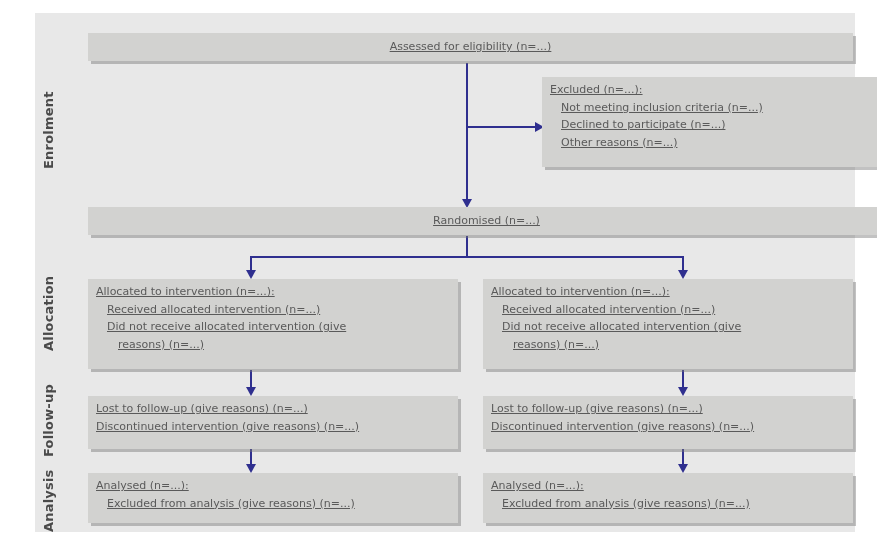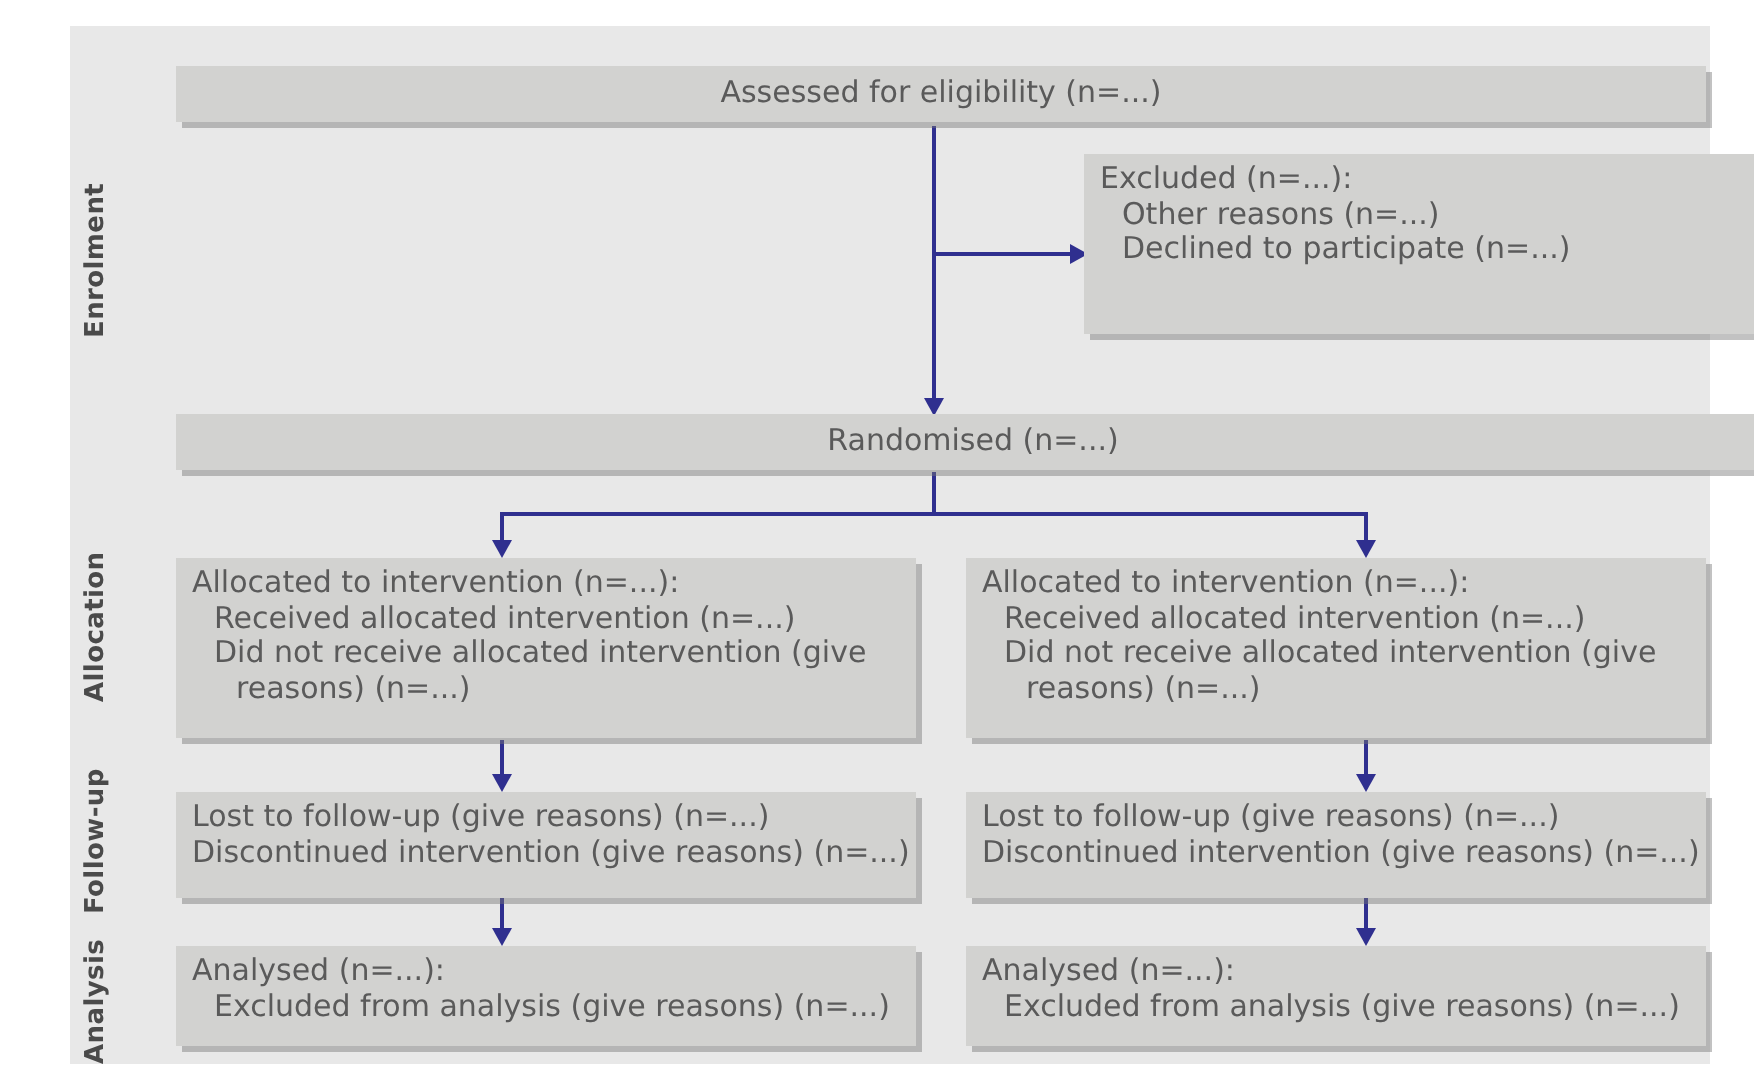--- a/index.html
+++ b/index.html
@@ -48,24 +48,25 @@
     transform: rotate(180deg);
     white-space: nowrap;
   }
 
   
   .box {
     position: absolute;
     background: #d2d2d0;
     box-shadow: 3px 3px 0 0 rgba(120,120,120,0.45);
     color: #5a5a5a;
-    font-size: 15px;
+    font-size: 11px;
     line-height: 17.5px;
     box-sizing: border-box;
     padding: 4px 8px 5px 8px;
+    text-decoration: underline;
   }
   .box.center {
     text-align: center;
     padding-top: 5px;
   }
   .box .ln {
     display: block;
     white-space: nowrap;
   }
   .box .ln.ind  { padding-left: 11px; }
@@ -137,22 +138,23 @@
     <div class="arrow-down" style="left:211px; top:451px;"></div>
     <div class="vline" style="left:647px; top:436px; height:18px;"></div>
     <div class="arrow-down" style="left:643px; top:451px;"></div>
 
     <div class="box center" style="left:53px; top:20px; width:765px; height:28px;">
       <span class="ln">Assessed for eligibility (n=...)</span>
     </div>
 
     <div class="box" style="left:507px; top:64px; width:344px; height:90px;">
       <span class="ln">Excluded (n=...):</span>
+      <span class="ln ind">Not meeting inclusion criteria (n=...)</span>
+      <span class="ln ind">Declined to participate (n=...)</span>
       <span class="ln ind">Other reasons (n=...)</span>
-      <span class="ln ind">Declined to participate (n=...)</span>
     </div>
 
     <div class="box center" style="left:53px; top:194px; width:797px; height:28px;">
       <span class="ln">Randomised (n=...)</span>
     </div>
 
     <div class="box" style="left:53px; top:266px; width:370px; height:90px;">
       <span class="ln">Allocated to intervention (n=...):</span>
       <span class="ln ind">Received allocated intervention (n=...)</span>
       <span class="ln ind">Did not receive allocated intervention (give</span>

